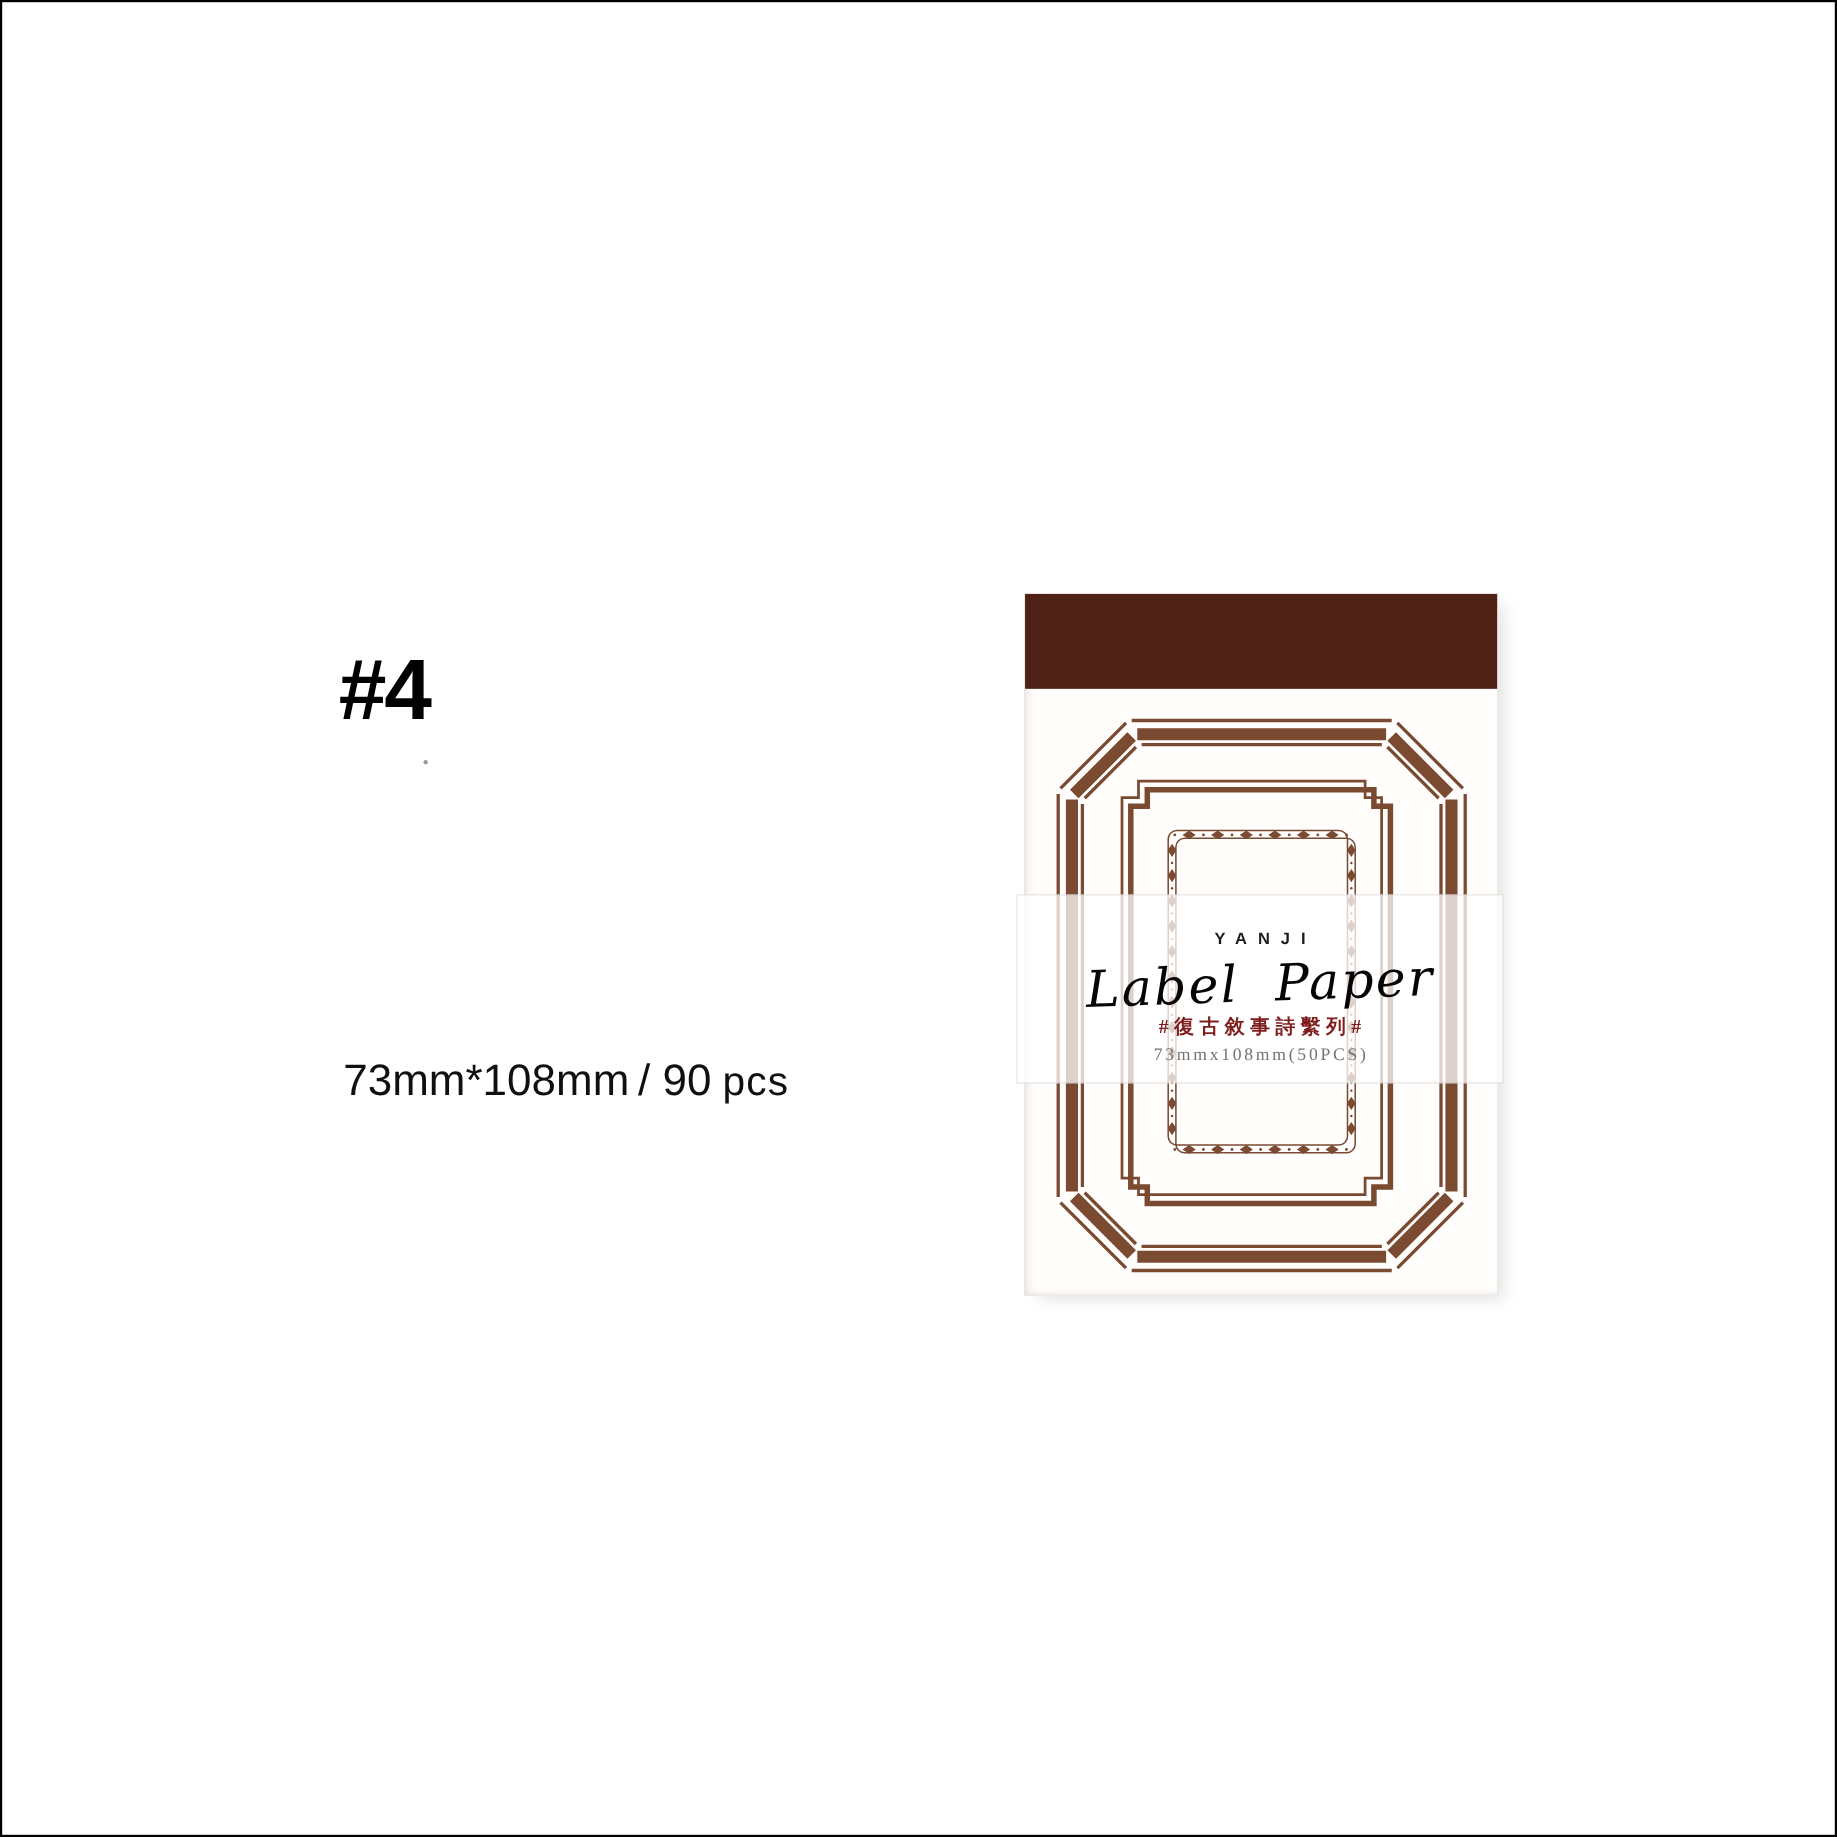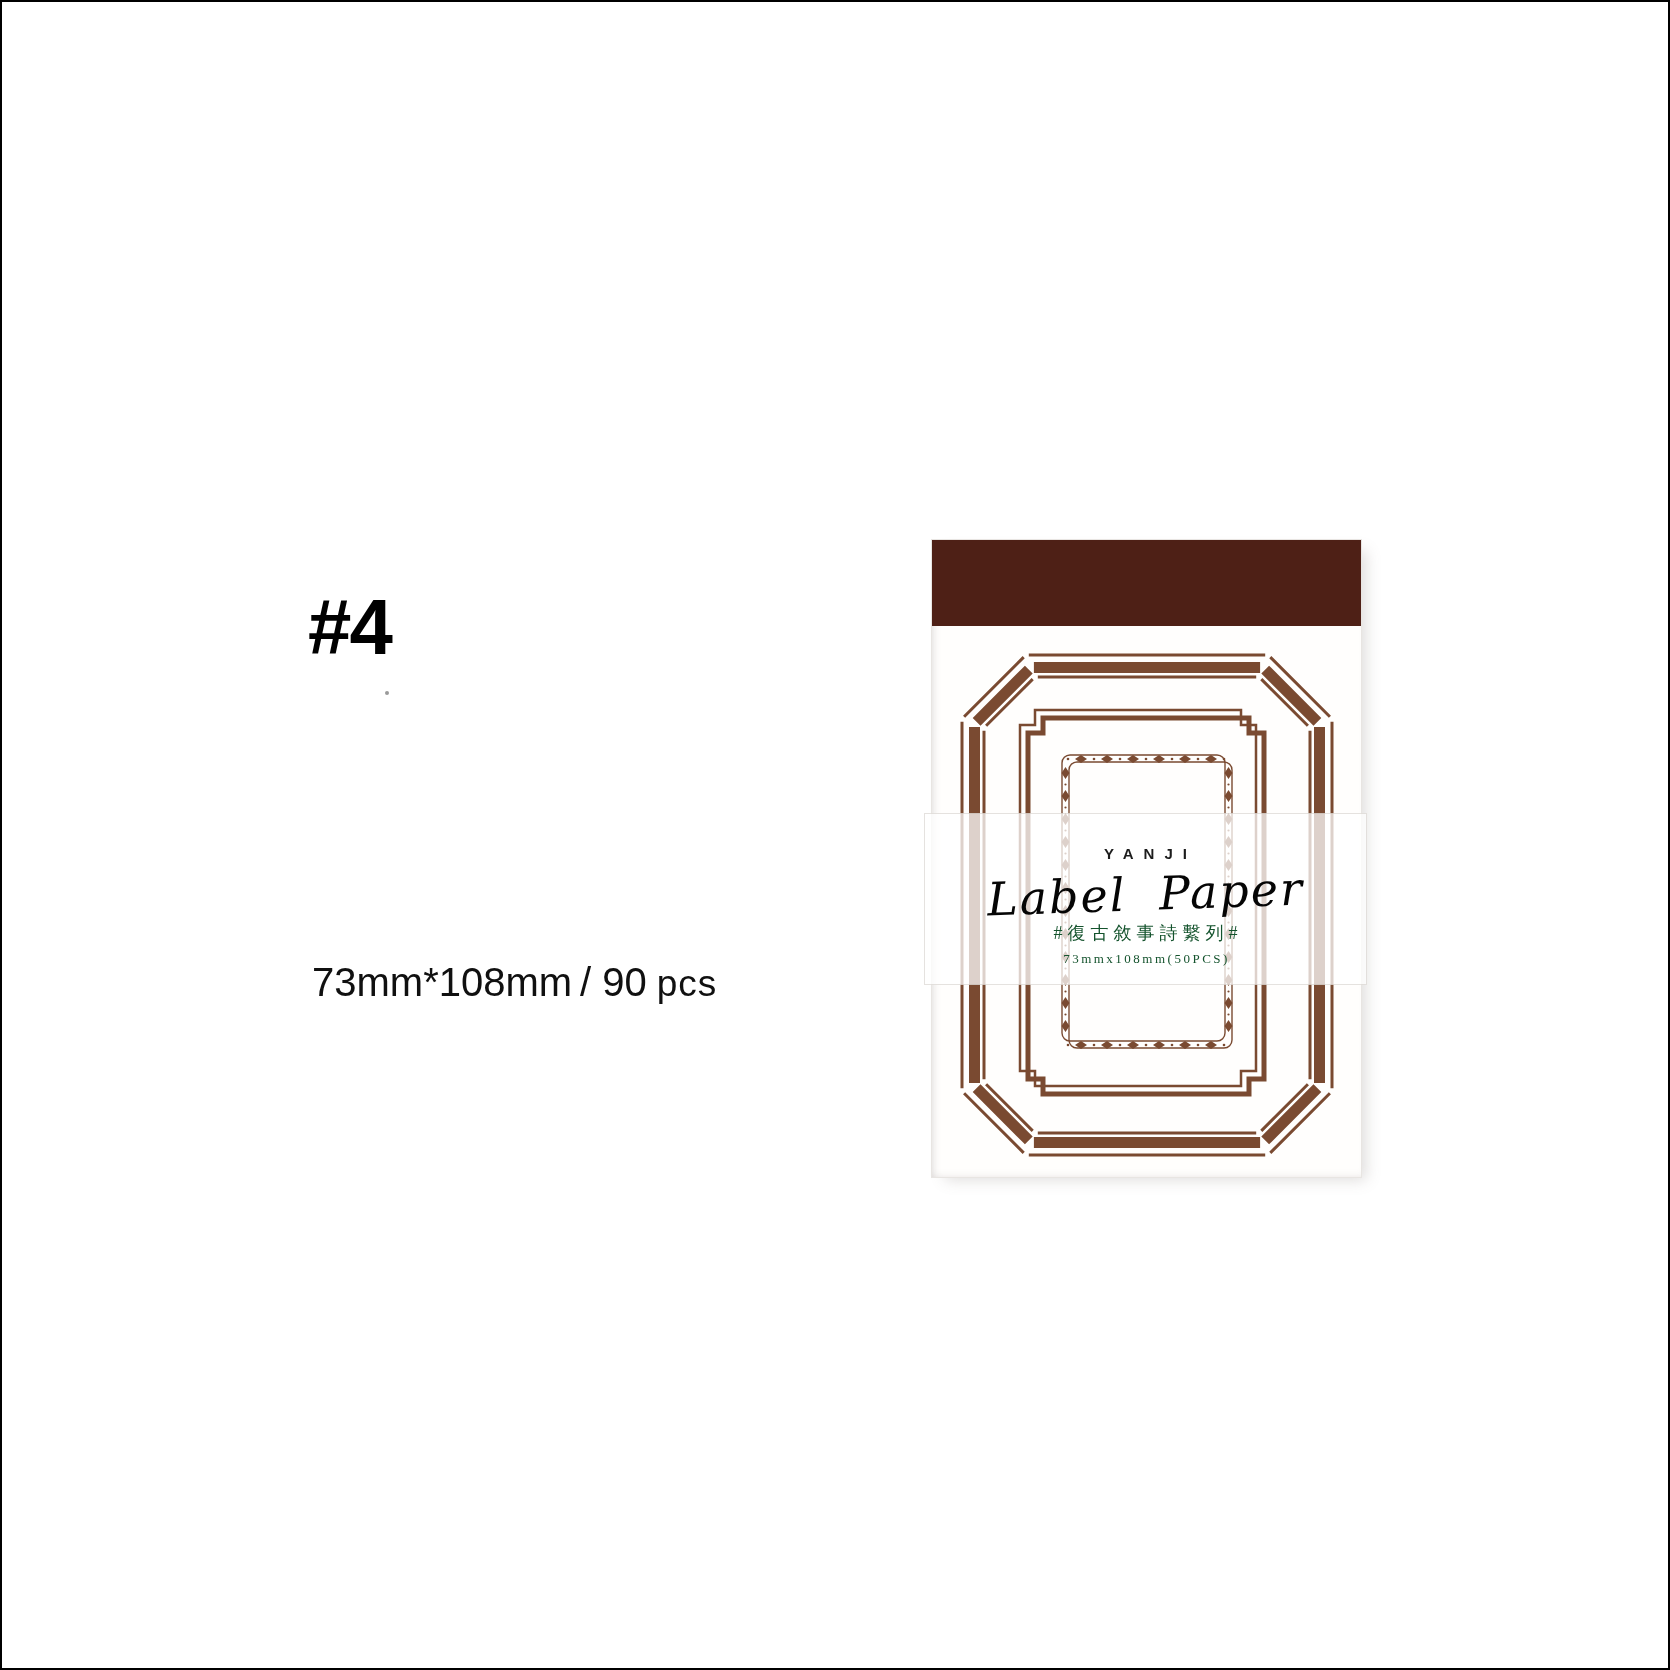--- a/index.html
+++ b/index.html
@@ -52,26 +52,26 @@
     letter-spacing:10px; padding-left:10px; line-height:1;
   }
   .band-title {
     margin-top:8px; font-family:"DejaVu Serif", serif; font-style:italic;
     font-size:46px; color:#050505; line-height:1.1;
     letter-spacing:2px; word-spacing:16px; transform:rotate(-2deg);
     white-space:nowrap;
   }
   .band-series {
     margin-top:3px; font-family:"Liberation Serif", serif;
-    font-size:18px; color:#14532d; letter-spacing:5px; padding-left:5px;
-    line-height:1.2; white-space:nowrap;
+    font-size:18px; color:#7f1d1d; letter-spacing:5px; padding-left:5px;
+    line-height:1.2; white-space:nowrap;font-weight:bold;
   }
   .band-spec {
     margin-top:8px; font-family:"Liberation Serif", serif;
-    font-size:13px; color:#14532d; letter-spacing:2.5px; padding-left:2px;
+    font-size:16px; color:#737373; letter-spacing:2.5px; padding-left:2px;
     line-height:1; white-space:nowrap;
   }
 </style>
 </head>
 <body>
 
 <div class="stage">
 
   <div class="index-label">#4</div>
   <div class="stray-dot"></div>

